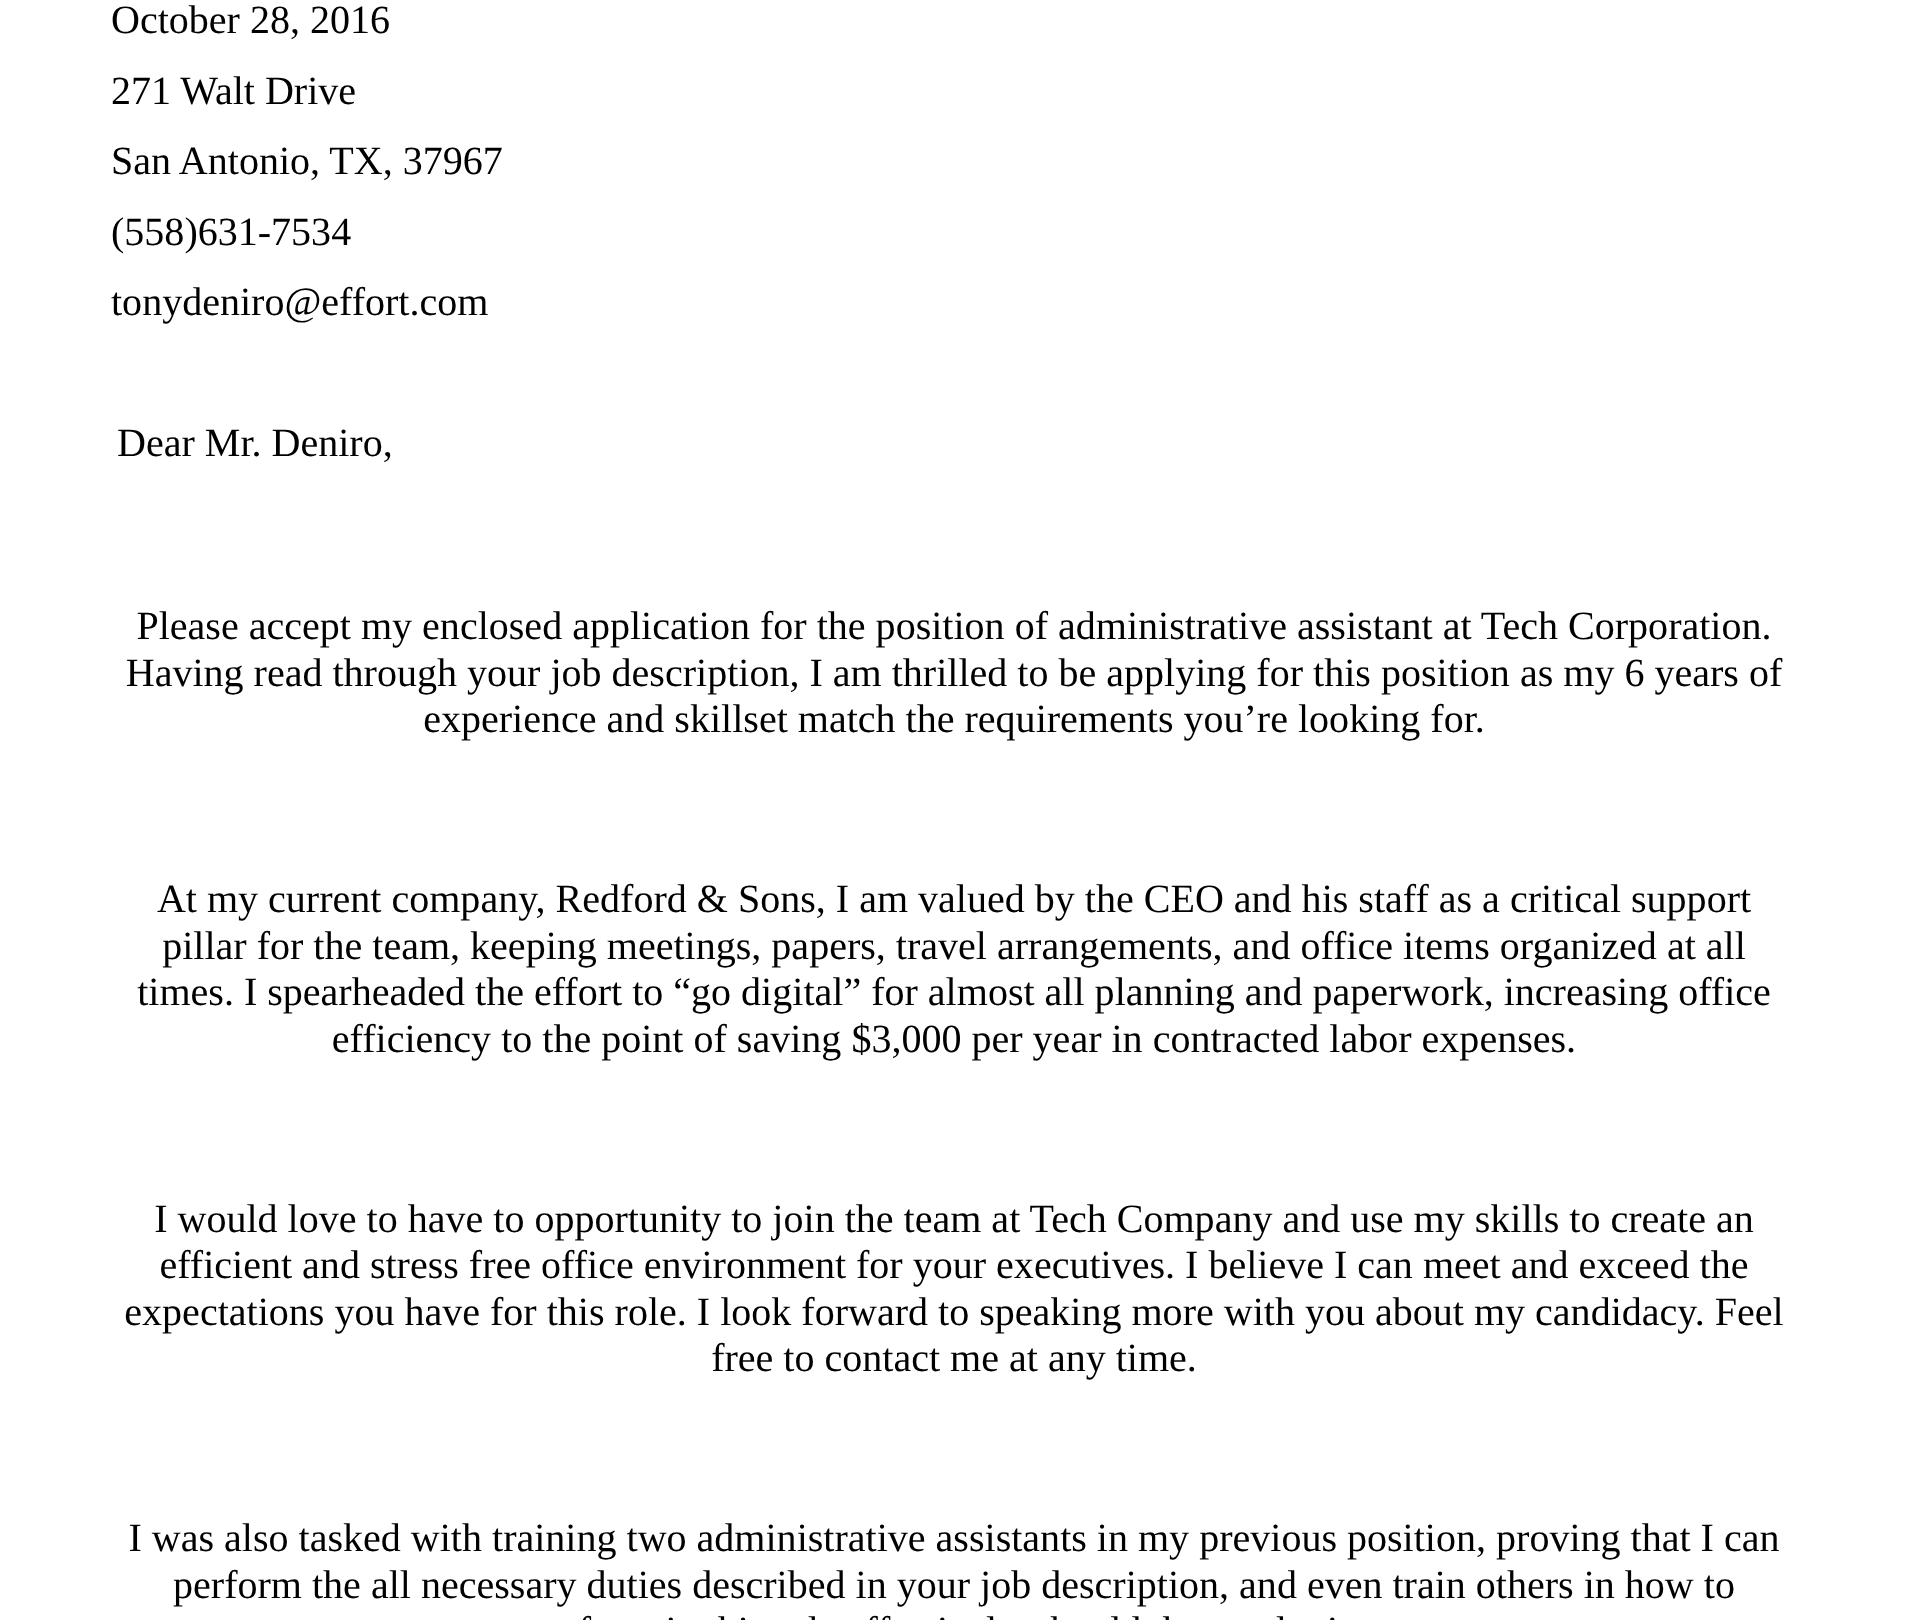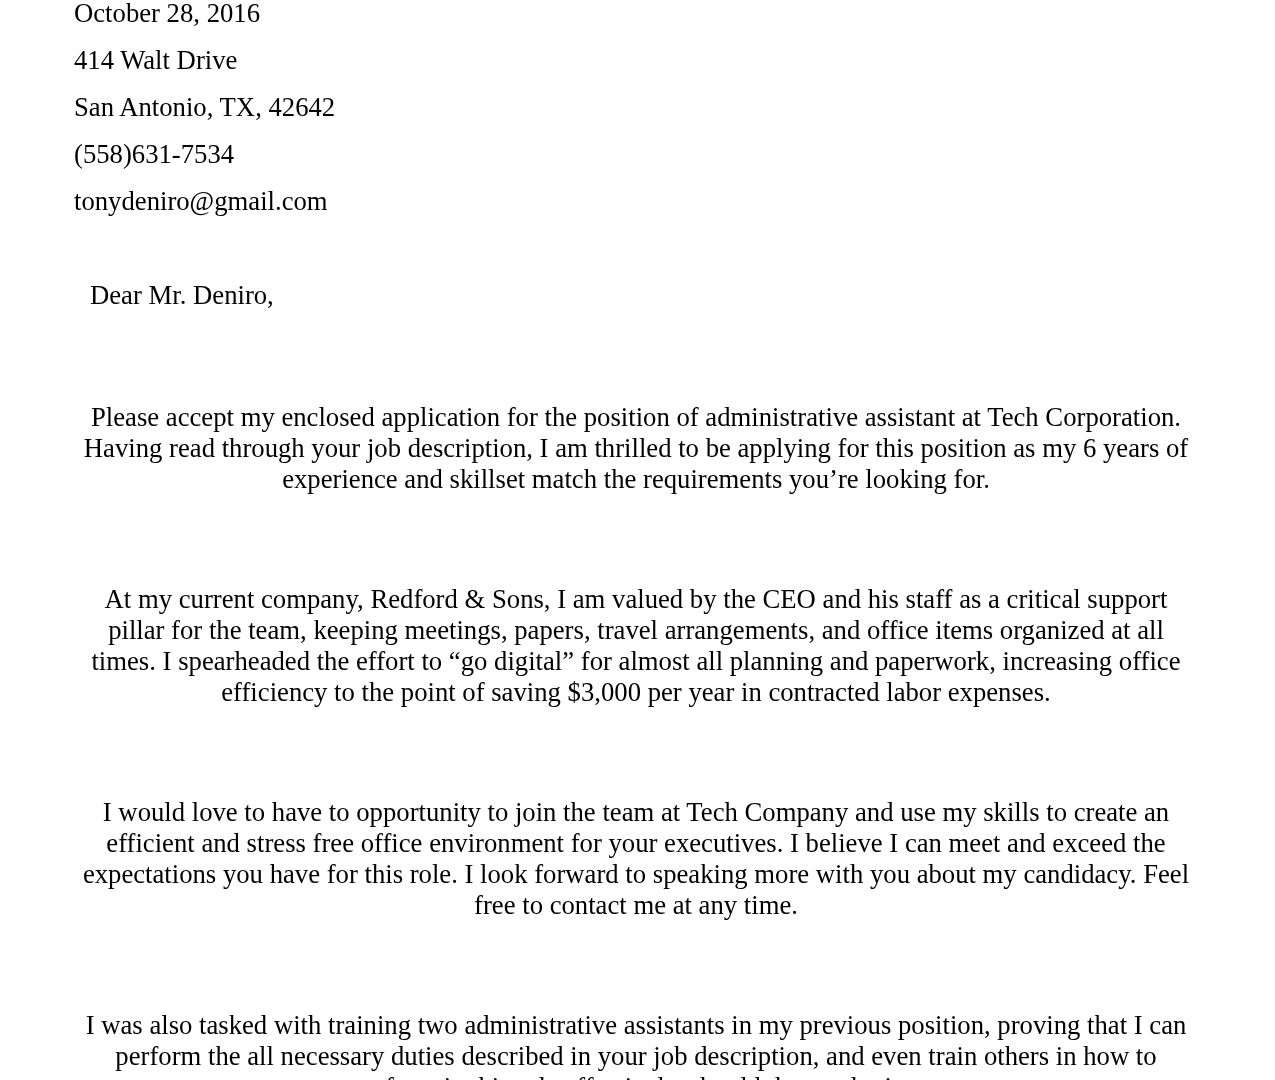--- a/index.html
+++ b/index.html
@@ -23,42 +23,42 @@
     background: #ffffff;
   }
   .sender-block {
     margin-top: -10px;
   }
   .sender-line {
     line-height: 47px;
     white-space: nowrap;
   }
   .salutation {
-    margin: 53px 0 0 16px;
+    margin: 53px 0 0 4px;
     line-height: 34.6px;
     width: 1124px;
   }
   p.body-paragraph {
     margin: 89px 0 0 0;
     line-height: 31px;
     width: 1124px;
     text-align: center;
   }
 </style>
 </head>
 <body>
 
 <div class="page">
 
   <div class="sender-block">
     <div class="sender-line">October 28, 2016</div>
-    <div class="sender-line">414 Walt Drive</div>
-    <div class="sender-line">San Antonio, TX, 42642</div>
+    <div class="sender-line">271 Walt Drive</div>
+    <div class="sender-line">San Antonio, TX, 37967</div>
     <div class="sender-line">(558)631-7534</div>
-    <div class="sender-line">tonydeniro@gmail.com</div>
+    <div class="sender-line">tonydeniro@effort.com</div>
   </div>
 
   <div class="salutation">Dear Mr. Deniro,</div>
 
   <p class="body-paragraph">Please accept my enclosed application for the position of administrative assistant at Tech Corporation. Having read through your job description, I am thrilled to be applying for this position as my 6 years of experience and skillset match the requirements you’re looking for.</p>
 
   <p class="body-paragraph">At my current company, Redford &amp; Sons, I am valued by the CEO and his staff as a critical support pillar for the team, keeping meetings, papers, travel arrangements, and office items organized at all times. I spearheaded the effort to “go digital” for almost all planning and paperwork, increasing office efficiency to the point of saving $3,000 per year in contracted labor expenses.</p>
 
   <p class="body-paragraph">I would love to have to opportunity to join the team at Tech Company and use my skills to create an efficient and stress free office environment for your executives. I believe I can meet and exceed the expectations you have for this role. I look forward to speaking more with you about my candidacy. Feel free to contact me at any time.</p>
 

